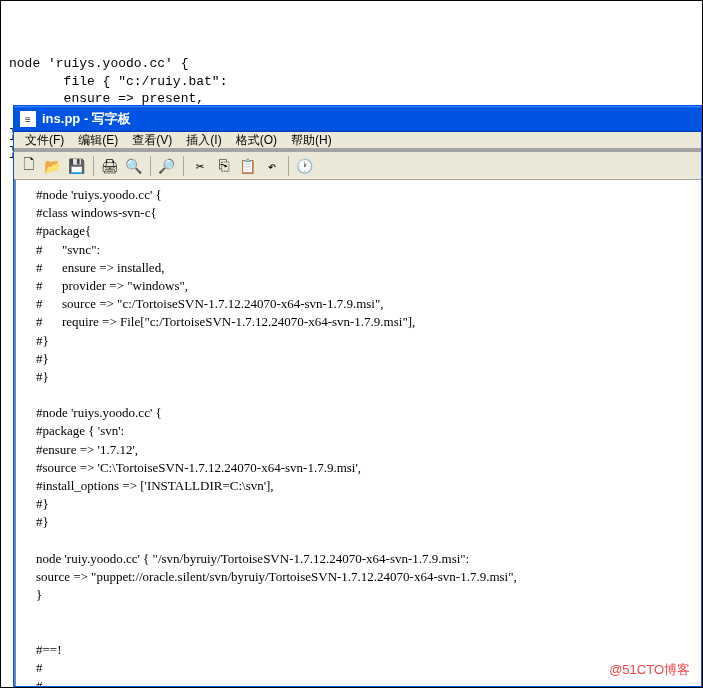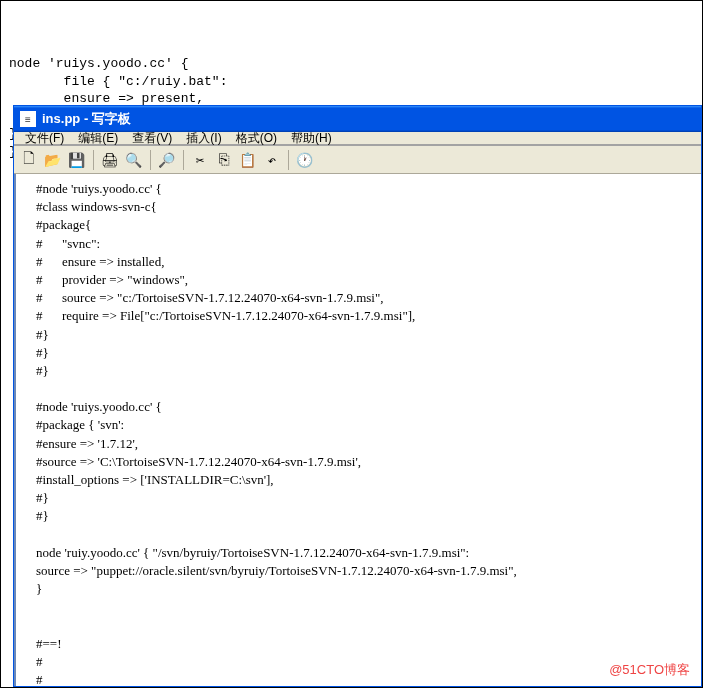--- a/index.html
+++ b/index.html
@@ -49,27 +49,27 @@
       background: #fff;
       margin-right: 6px;
       display: flex;
       align-items: center;
       justify-content: center;
       font-size: 10px;
       color: #333;
     }
     .menubar {
       background: #ece9d8;
-      height: 14px;
+      height: 20px;
       display: flex;
       align-items: center;
       padding: 0 4px;
       font-family: "SimSun", sans-serif;
       font-size: 12px;
-      border-bottom: 2px solid #a3a3a3;
+      border-bottom: 4px solid #a3a3a3;
     }
     .menubar span {
       padding: 2px 7px;
       cursor: pointer;
     }
     .toolbar {
       background: #ece9d8;
       height: 28px;
       display: flex;
       align-items: center;

